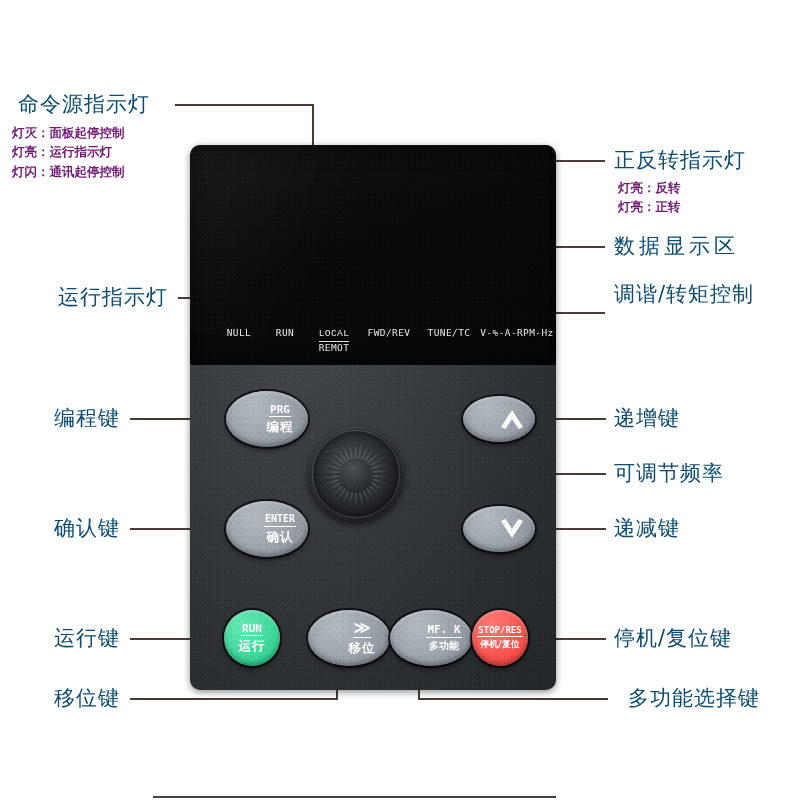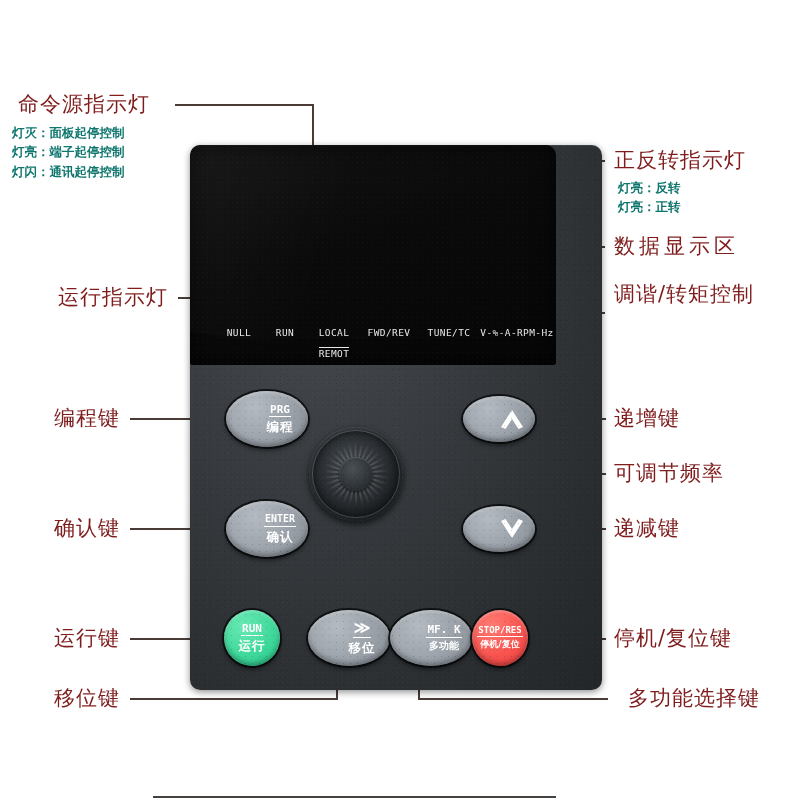--- a/index.html
+++ b/index.html
@@ -4,37 +4,37 @@
 <style>
   html,body{margin:0;padding:0;}
   body{
     width:800px;height:800px;background:#ffffff;position:relative;overflow:hidden;
     font-family:"Liberation Sans","DejaVu Sans",sans-serif;
   }
   #stage{position:absolute;left:0;top:0;width:800px;height:800px;}
 
   
   .anno-title{
-    position:absolute;font-size:21px;color:#7f1d1d;letter-spacing:1px;
+    position:absolute;font-size:21px;color:#0c4a6e;letter-spacing:1px;
     white-space:nowrap;line-height:1.15;font-family:"DejaVu Sans",sans-serif;
   }
   .anno-sub{
-    position:absolute;font-size:12.5px;color:#0f766e;white-space:nowrap;
+    position:absolute;font-size:12.5px;color:#701a75;white-space:nowrap;
     line-height:1.55;font-family:"DejaVu Sans",sans-serif;font-weight:bold;
   }
   .anno-sub div{white-space:nowrap;}
 
   
   .lead{position:absolute;background:#4a3b37;}
   .lead.h{height:2px;}
   .lead.v{width:2px;}
 
   
   #panel{
-    position:absolute;left:190px;top:145px;width:412px;height:545px;
+    position:absolute;left:190px;top:145px;width:366px;height:545px;
     border-radius:10px;
     background:
       radial-gradient(ellipse at 30% 15%, #4a4e52 0%, #3a3e42 35%, #2c3033 70%, #232628 100%);
     box-shadow:0 2px 7px rgba(0,0,0,.45), inset 0 1px 0 rgba(255,255,255,.09);
     overflow:hidden;
   }
   
   #panel::after{
     content:"";position:absolute;inset:0;pointer-events:none;border-radius:10px;
     background-image:
@@ -57,21 +57,21 @@
     content:"";position:absolute;left:-10%;top:-30%;width:70%;height:120%;
     background:linear-gradient(100deg,rgba(255,255,255,.035),rgba(255,255,255,0) 70%);
     transform:rotate(8deg);
   }
   #indicator-row{
     position:absolute;left:0;bottom:14px;width:366px;height:42px;
     color:#e8e8e8;font-family:"DejaVu Sans Mono","Liberation Mono",monospace;
     font-size:9.5px;letter-spacing:.4px;
   }
   .ind{position:absolute;top:18px;text-align:center;white-space:nowrap;line-height:1.25;}
-  .ind .u{border-bottom:1px solid #e8e8e8;display:inline-block;padding-bottom:8px;}
+  .ind .u{border-bottom:1px solid #e8e8e8;display:inline-block;padding-bottom:1px;font-family:Liberation Mono, monospace;}
 
   
   .key{
     position:absolute;border-radius:50%;
     display:flex;flex-direction:column;align-items:center;justify-content:center;
     text-align:center;user-select:none;
     box-shadow:0 3px 5px rgba(0,0,0,.6), 0 0 0 2px rgba(10,12,13,.85),
                inset 0 2px 3px rgba(255,255,255,.28), inset 0 -3px 5px rgba(0,0,0,.3);
   }
   .key.grey{background:radial-gradient(circle at 35% 28%,#b4bac1 0%,#9aa1a9 55%,#858c94 100%);padding-left:26px;}
@@ -267,21 +267,21 @@
     <div class="key red small-cn small-en" style="left:282px;top:465px;width:56px;height:56px;">
       <span class="en">STOP/RES</span>
       <span class="cn" style="font-size:9px;">停机/复位</span>
     </div>
 
   </div>
 
   <div class="anno-title" style="left:18px;top:92px;">命令源指示灯</div>
   <div class="anno-sub" style="left:12px;top:123px;">
     <div>灯灭：面板起停控制</div>
-    <div>灯亮：端子起停控制</div>
+    <div>灯亮：运行指示灯</div>
     <div>灯闪：通讯起停控制</div>
   </div>
 
   <div class="anno-title" style="left:58px;top:285px;text-align:right;">运行指示灯</div>
   <div class="anno-title" style="left:54px;top:406px;">编程键</div>
   <div class="anno-title" style="left:54px;top:516px;">确认键</div>
   <div class="anno-title" style="left:54px;top:626px;">运行键</div>
   <div class="anno-title" style="left:54px;top:686px;">移位键</div>
 
   <div class="anno-title" style="left:614px;top:148px;">正反转指示灯</div>

